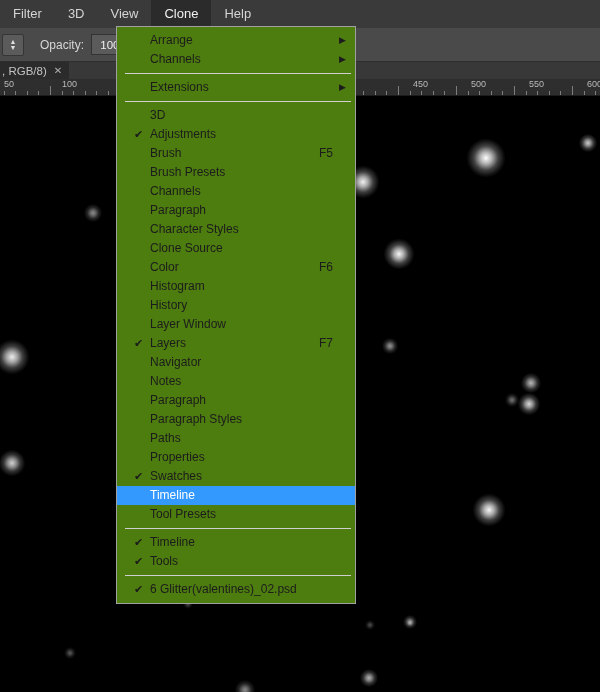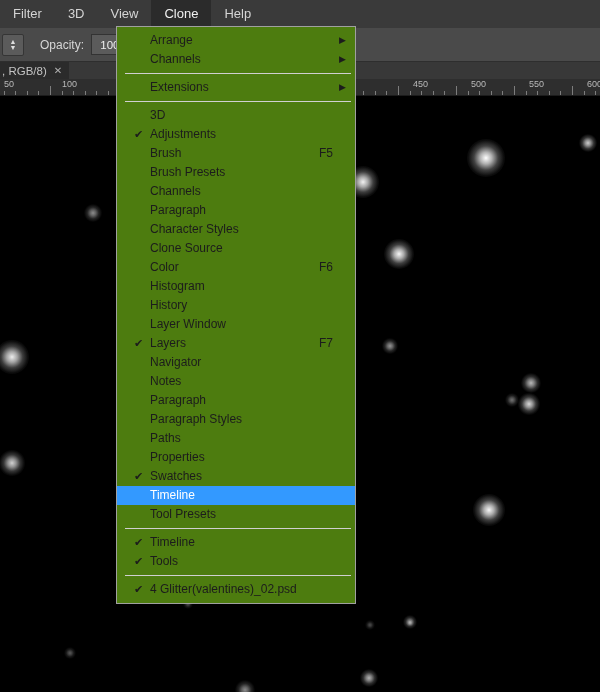--- a/index.html
+++ b/index.html
@@ -269,16 +269,16 @@
       <div class="mi"><span>Paragraph Styles</span></div>
       <div class="mi"><span>Paths</span></div>
       <div class="mi"><span>Properties</span></div>
       <div class="mi"><span class="check">✔</span><span>Swatches</span></div>
       <div class="mi sel"><span>Timeline</span></div>
       <div class="mi"><span>Tool Presets</span></div>
       <div class="msep"></div>
       <div class="mi"><span class="check">✔</span><span>Timeline</span></div>
       <div class="mi"><span class="check">✔</span><span>Tools</span></div>
       <div class="msep"></div>
-      <div class="mi"><span class="check">✔</span><span>4 Glitter(valentines)_02.psd</span></div>
+      <div class="mi"><span class="check">✔</span><span>6 Glitter(valentines)_02.psd</span></div>
     </div>
 
 </div>
 
 </body></html>

